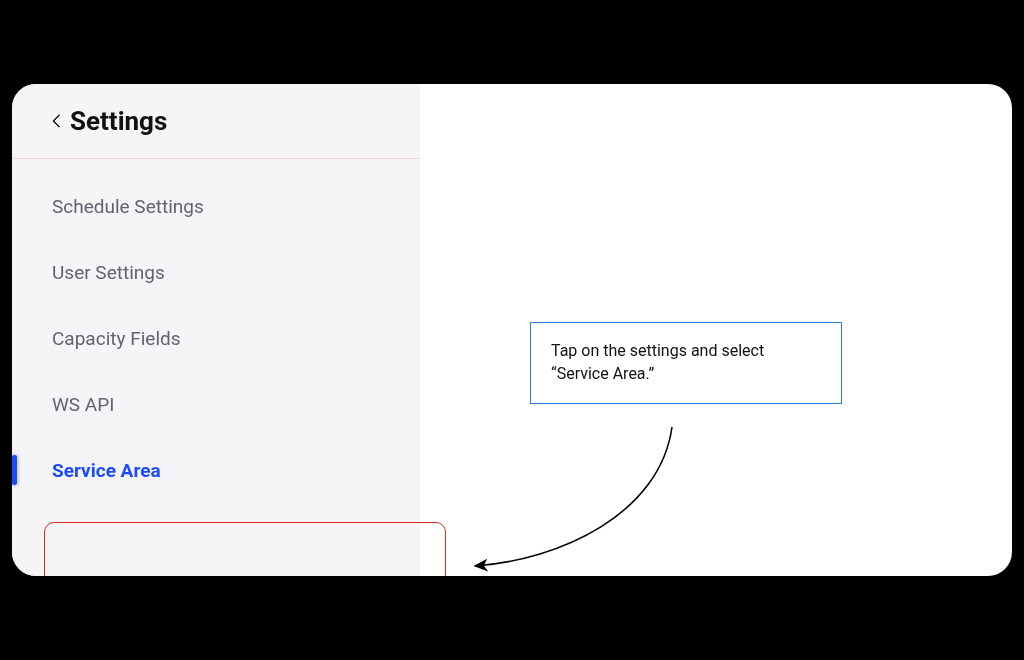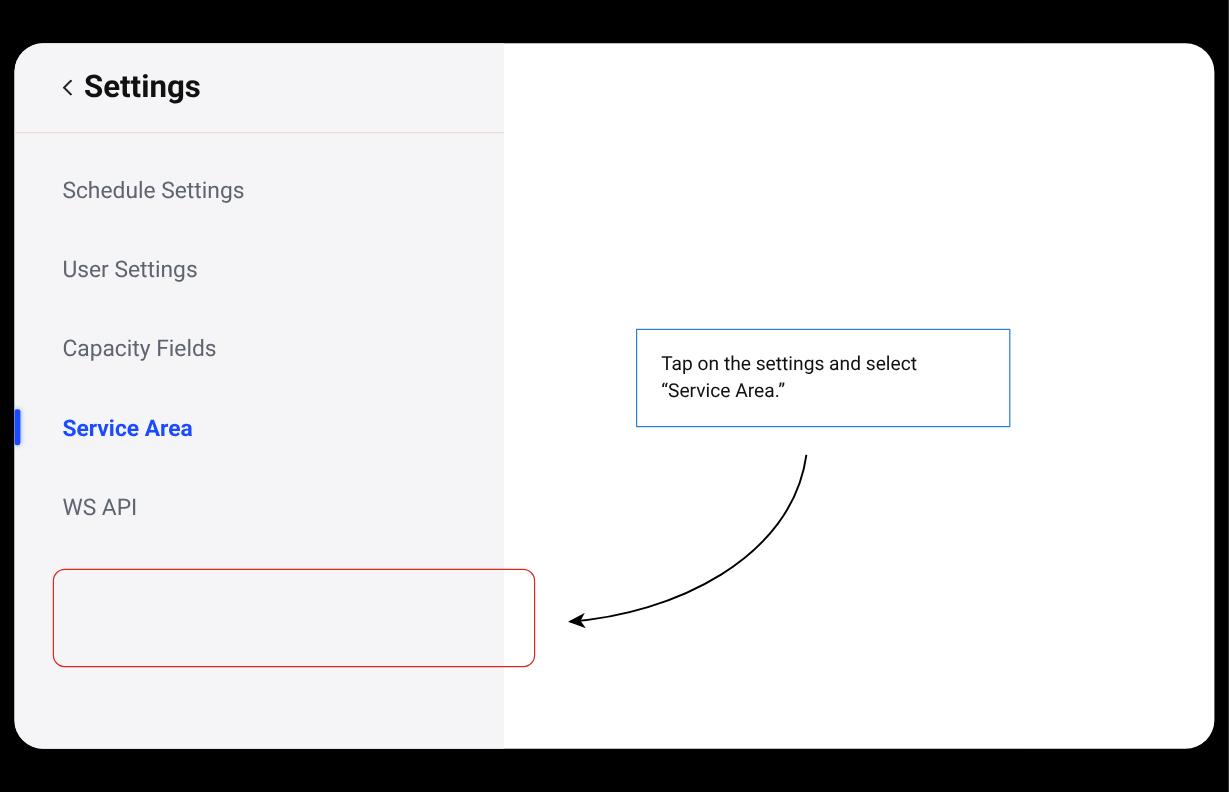--- a/index.html
+++ b/index.html
@@ -1,21 +1,21 @@
 <!DOCTYPE html>
 <html><head>
   <meta charset="utf-8">
   <style>
     * { box-sizing: border-box; margin: 0; padding: 0; }
     html, body { width: 1024px; height: 660px; font-family: -apple-system, BlinkMacSystemFont, "Segoe UI", Roboto, Helvetica, Arial, sans-serif; }
     body { background: #000; display: flex; align-items: center; justify-content: center; }
 
     .card {
       width: 1000px;
-      height: 588px;
+      height: 492px;
       background: #fff;
       border-radius: 24px;
       box-shadow: 0 4px 12px rgba(0,0,0,.3);
       overflow: hidden;
       display: flex;
       position: relative;
     }
 
     .sidebar {
       width: 408px;
@@ -126,25 +126,25 @@
     <div class="nav">
       <div class="nav-item">
         <span>Schedule Settings</span>
       </div>
       <div class="nav-item">
         <span>User Settings</span>
       </div>
       <div class="nav-item">
         <span>Capacity Fields</span>
       </div>
+      <div class="nav-item">
+        <span>WS API</span>
+      </div>
       <div class="nav-item active">
         <span>Service Area</span>
-      </div>
-      <div class="nav-item">
-        <span>WS API</span>
       </div>
     </div>
   </div>
 
   <div class="content">
     <div class="callout" style="left:110px; top:238px;">
       <span>Tap on the settings and select “Service Area.”</span>
     </div>
 
     <svg class="arrow-svg" style="left:0; top:0;" width="600" height="636">

